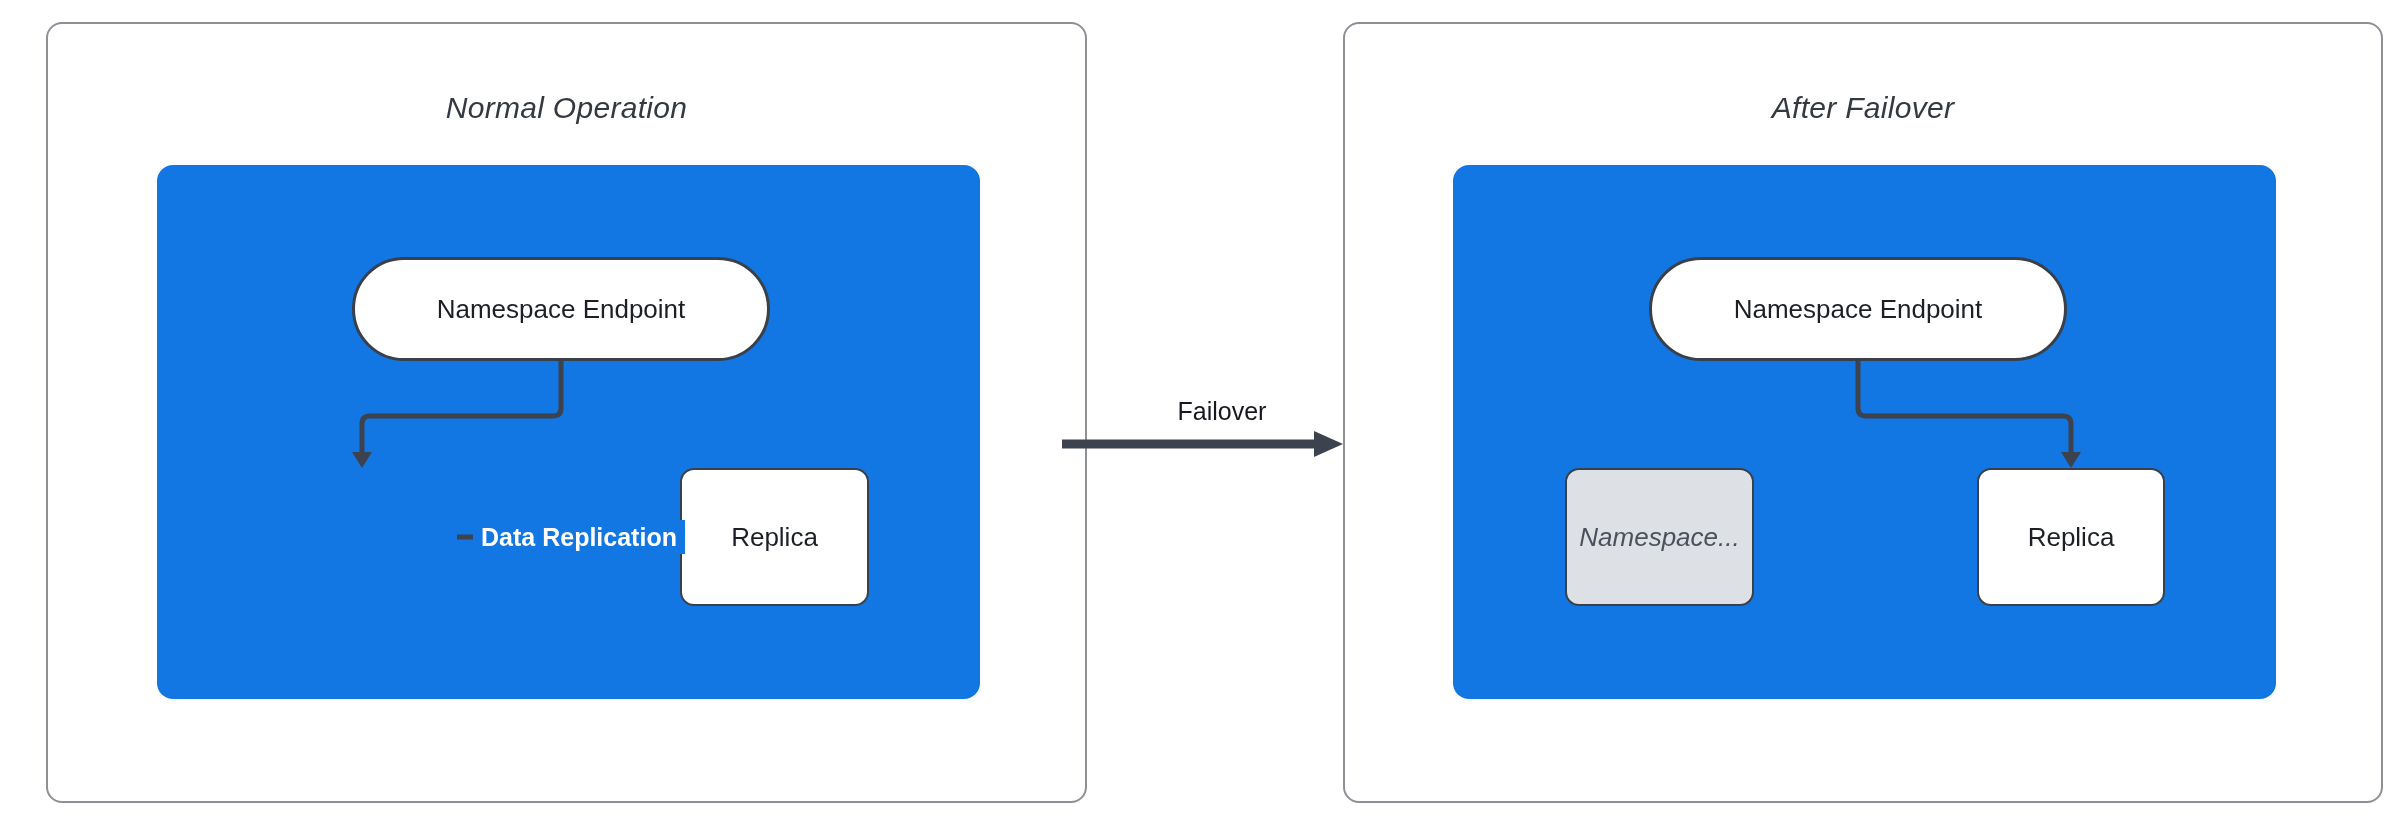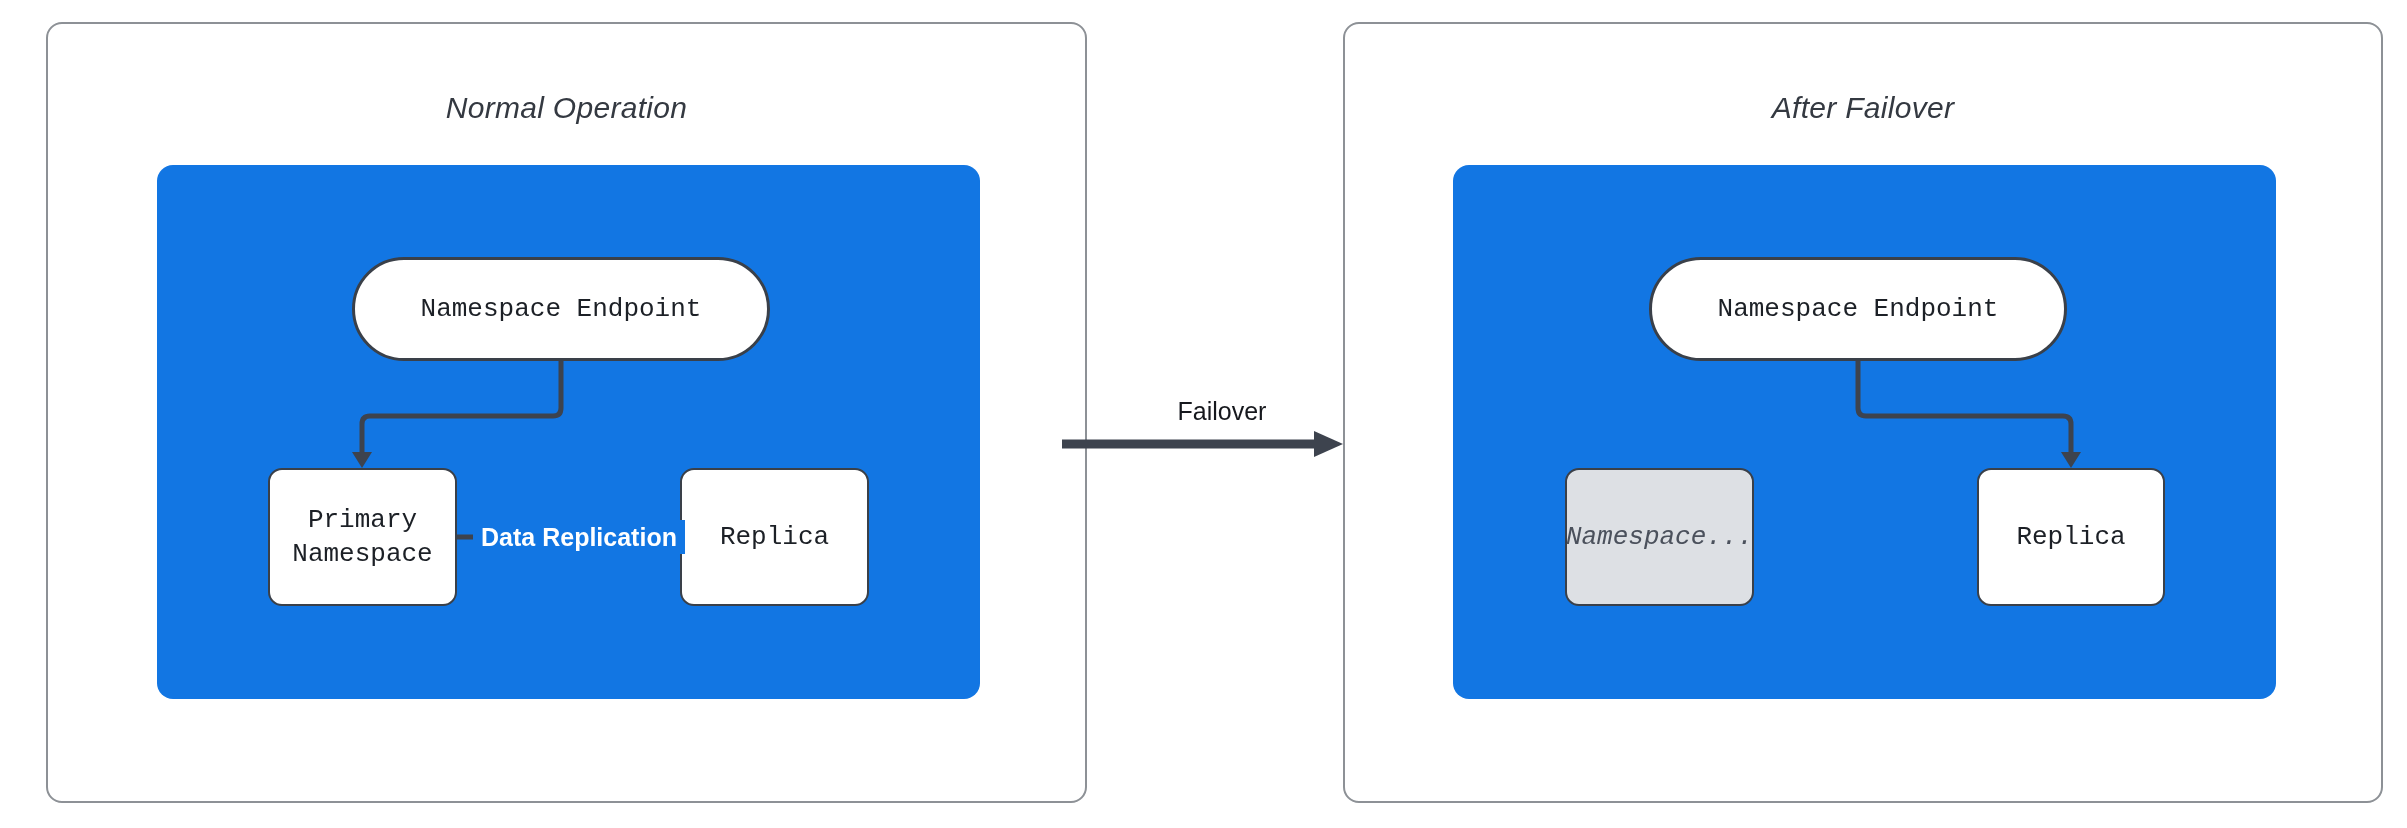--- a/index.html
+++ b/index.html
@@ -53,21 +53,20 @@
     background: var(--node-bg, #ffffff);
     border: 2px solid var(--node-border, #3a4049);
     display: flex;
     align-items: center;
     justify-content: center;
     text-align: center;
     font-size: 26px;
     line-height: 34px;
     color: var(--node-text, #1c2026);
     padding: 0 14px;
-    font-family: Liberation Mono, monospace;
   }
   .stadium {
     left: 195px; top: 92px;
     width: 418px; height: 104px;
     border-radius: 52px;
     border-width: 3px;
   }
   .panel.right .stadium { left: 196px; }
   .rect {
     top: 303px;
@@ -147,23 +146,20 @@
         <polygon class="arrowhead" points="195,287 215,287 205,303"></polygon>
 
         <path class="conn" d="M300,372 L506,372"></path>
         <polygon class="arrowhead" points="506,362 506,382 524,372"></polygon>
       </svg>
 
       <div class="node stadium">
         <span>Namespace Endpoint</span>
       </div>
 
-      <div class="node rect primary-node">
-        <span>Primary Namespace</span>
-      </div>
 
       <div class="node rect replica-node-left">
         <span>Replica</span>
       </div>
 
       <div class="repl-label">Data Replication</div>
     </div>
   </div>
 
   <div class="failover-label">Failover</div>

